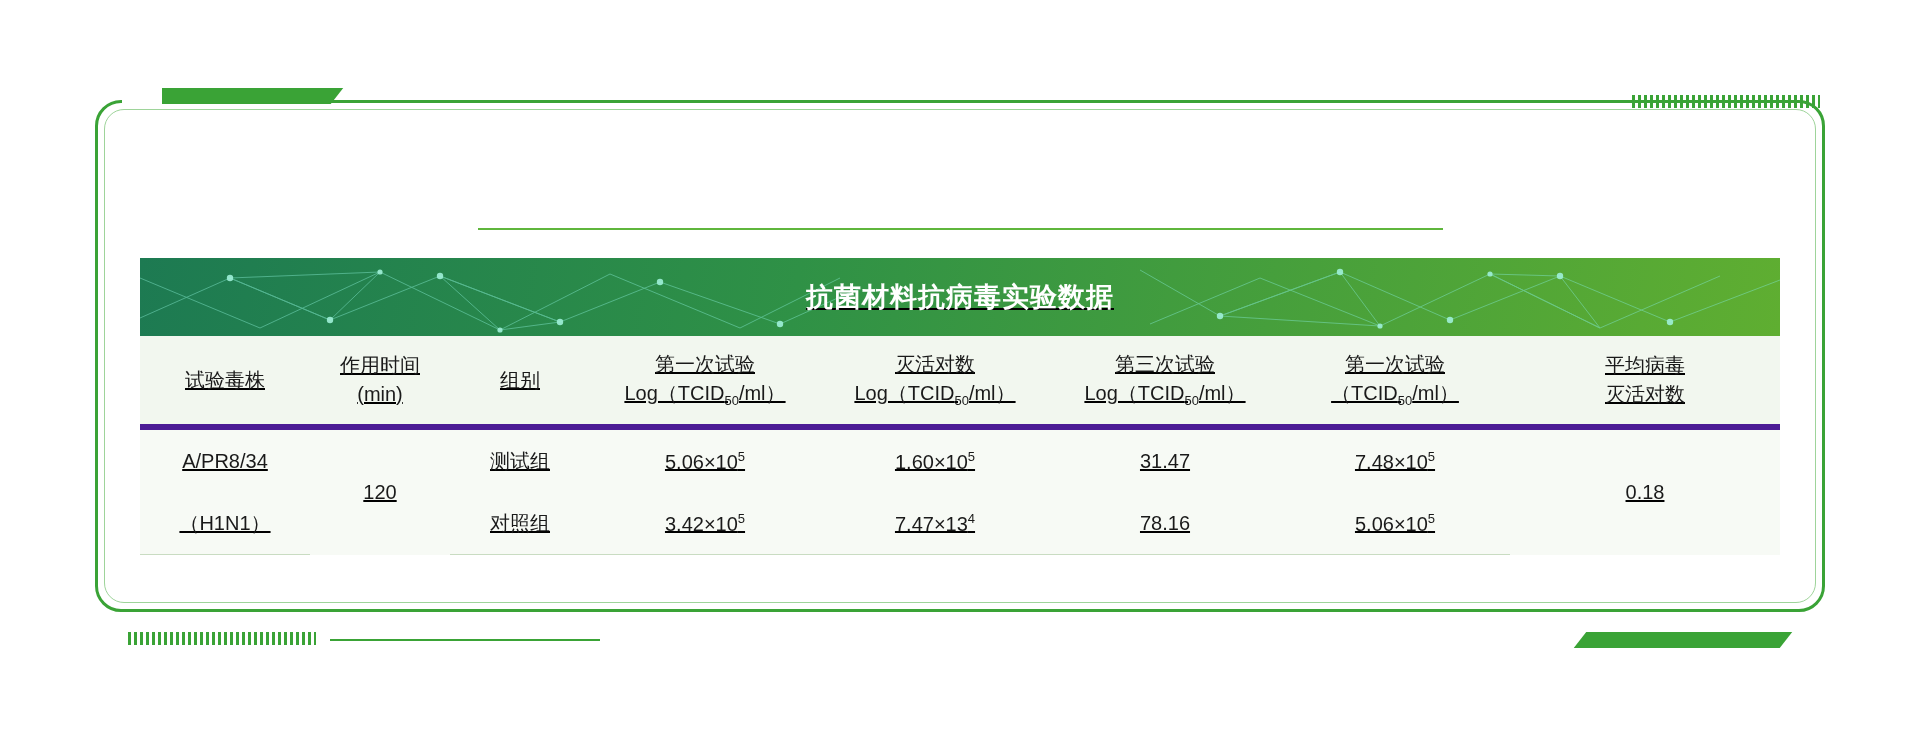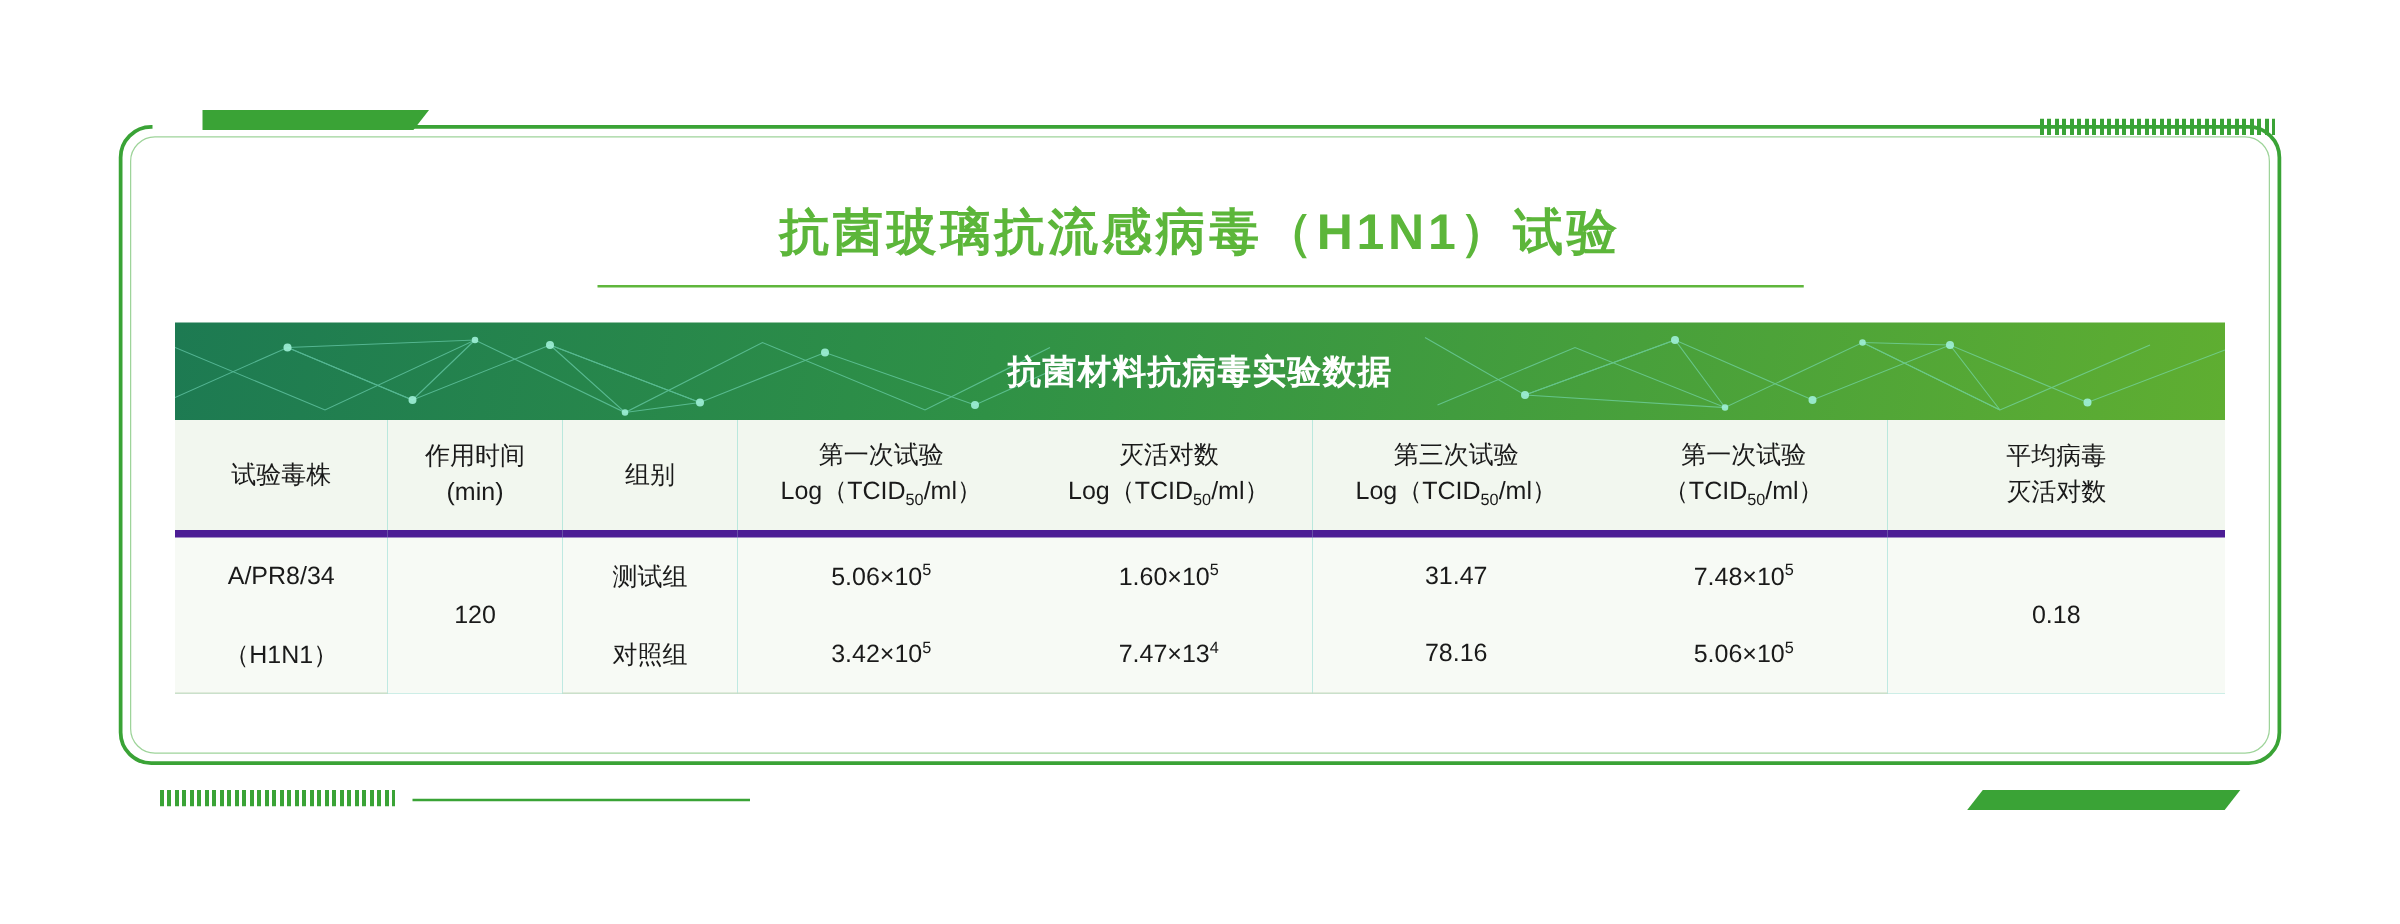--- a/index.html
+++ b/index.html
@@ -112,20 +112,21 @@
     height: 2px;
     background: #5fb63c;
   }
 
   
   .table-wrap {
     position: absolute;
     left: 140px;
     top: 258px;
     width: 1640px;
+    text-decoration: underline;
   }
   .band {
     position: relative;
     height: 78px;
     background: linear-gradient(100deg, #1d7a52 0%, #2f9146 40%, #5fae31 100%);
     overflow: hidden;
   }
   .band svg {
     position: absolute;
     left: 0; top: 0;
@@ -137,21 +138,21 @@
     line-height: 78px;
     color: #ffffff;
     font-size: 27px;
     font-weight: bold;
     letter-spacing: 1px;
   }
 
   table.data {
     border-collapse: collapse;
     width: 1640px;
-    background: #14b8a6;
+    background: #c4b5fd;
     table-layout: fixed;
   }
   table.data th, table.data td {
     text-align: center;
     color: #1a1a1a;
     font-size: 20px;
     font-weight: normal;
     border: 0;
     padding: 0;
   }
@@ -198,21 +199,20 @@
   <div class="frame-outer"></div>
   <div class="frame-inner"></div>
   <div class="corner-tl"></div>
   <div class="corner-tl2"></div>
   <div class="corner-br"></div>
   <div class="dots dots-top"></div>
   <div class="dots dots-bottom"></div>
   <div class="hairline hairline-top"></div>
   <div class="hairline hairline-bottom"></div>
 
-  <div class="title">抗菌玻璃抗流感病毒（H1N1）试验</div>
   <div class="title-rule"></div>
 
   <div class="table-wrap">
 
     <div class="band">
       <svg width="1640" height="78" viewBox="0 0 1640 78">
         <g stroke="#7fe3c8" stroke-width="0.9" fill="none" opacity="0.55">
           <path d="M0,60 L90,20 L190,62 L300,18 L420,64 L520,24 L640,66 L720,30"></path>
           <path d="M0,20 L120,70 L240,14 L360,72 L470,16 L600,70 L700,20"></path>
           <path d="M90,20 L240,14 L190,62 Z"></path>

